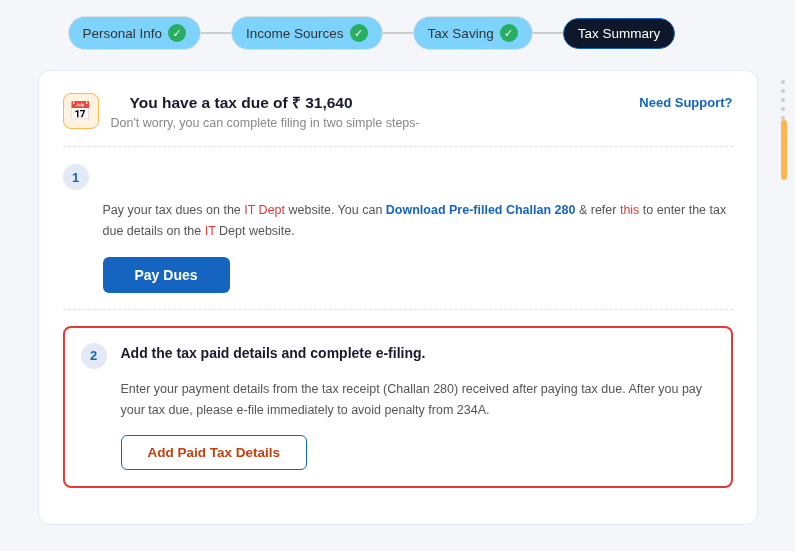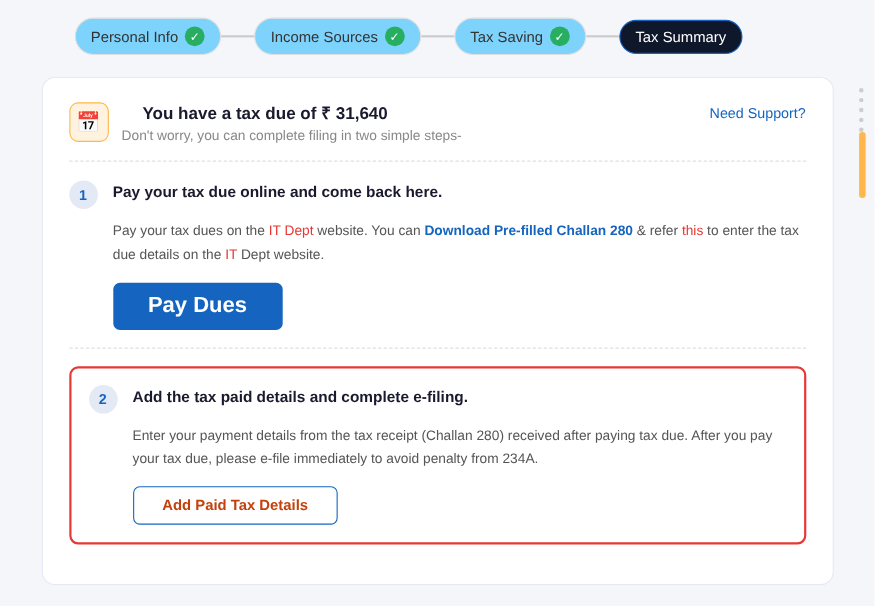--- a/index.html
+++ b/index.html
@@ -104,21 +104,21 @@
       margin-left: 19px;
     }
     .tax-due-sub {
       font-size: 12.5px;
       color: #888;
       margin-top: 3px;
     }
     .need-support {
       font-size: 13px;
       color: #1565c0;
-      font-weight: 400;
+      font-weight: 700;
       cursor: pointer;
       white-space: nowrap;
       padding-top: 4px;
       text-decoration: none;
     }
 
     
     .divider {
       border: none;
       border-top: 1.5px dashed #e0e0e0;
@@ -174,21 +174,21 @@
       text-decoration: none;
     }
 
     
     .btn-pay {
       background: #1565c0;
       color: #fff;
       border: none;
       border-radius: 6px;
       padding: 10px 32px;
-      font-size: 20px;
+      font-size: 14px;
       font-weight: 600;
       cursor: pointer;
       display: inline-block;
     }
     .btn-add-paid {
       background: #fff;
       color: #c2410c;
       border: 1.5px solid #1565c0;
       border-radius: 6px;
       padding: 9px 26px;
@@ -267,21 +267,20 @@
       </div>
     </div>
     <a class="need-support" href="#">Need Support?</a>
   </div>
 
   <hr class="divider">
 
   <div class="step-block">
     <div class="step-block-header">
       <div class="step-number">1</div>
-      <div class="step-block-title">Pay your tax due online and come back here.</div>
     </div>
     <div class="step-block-body">
       <div class="step-block-desc">
         <span>Pay your tax dues on the </span><span class="highlight-red">IT Dept</span><span> website. You can </span><a class="link-blue" href="#">Download Pre-filled Challan 280</a><span> &amp; refer </span><span class="highlight-red">this</span><span> to enter the tax due details on the </span><span class="highlight-red">IT</span><span> Dept website.</span>
       </div>
       <button class="btn-pay">Pay Dues</button>
     </div>
   </div>
 
   <hr class="divider">

